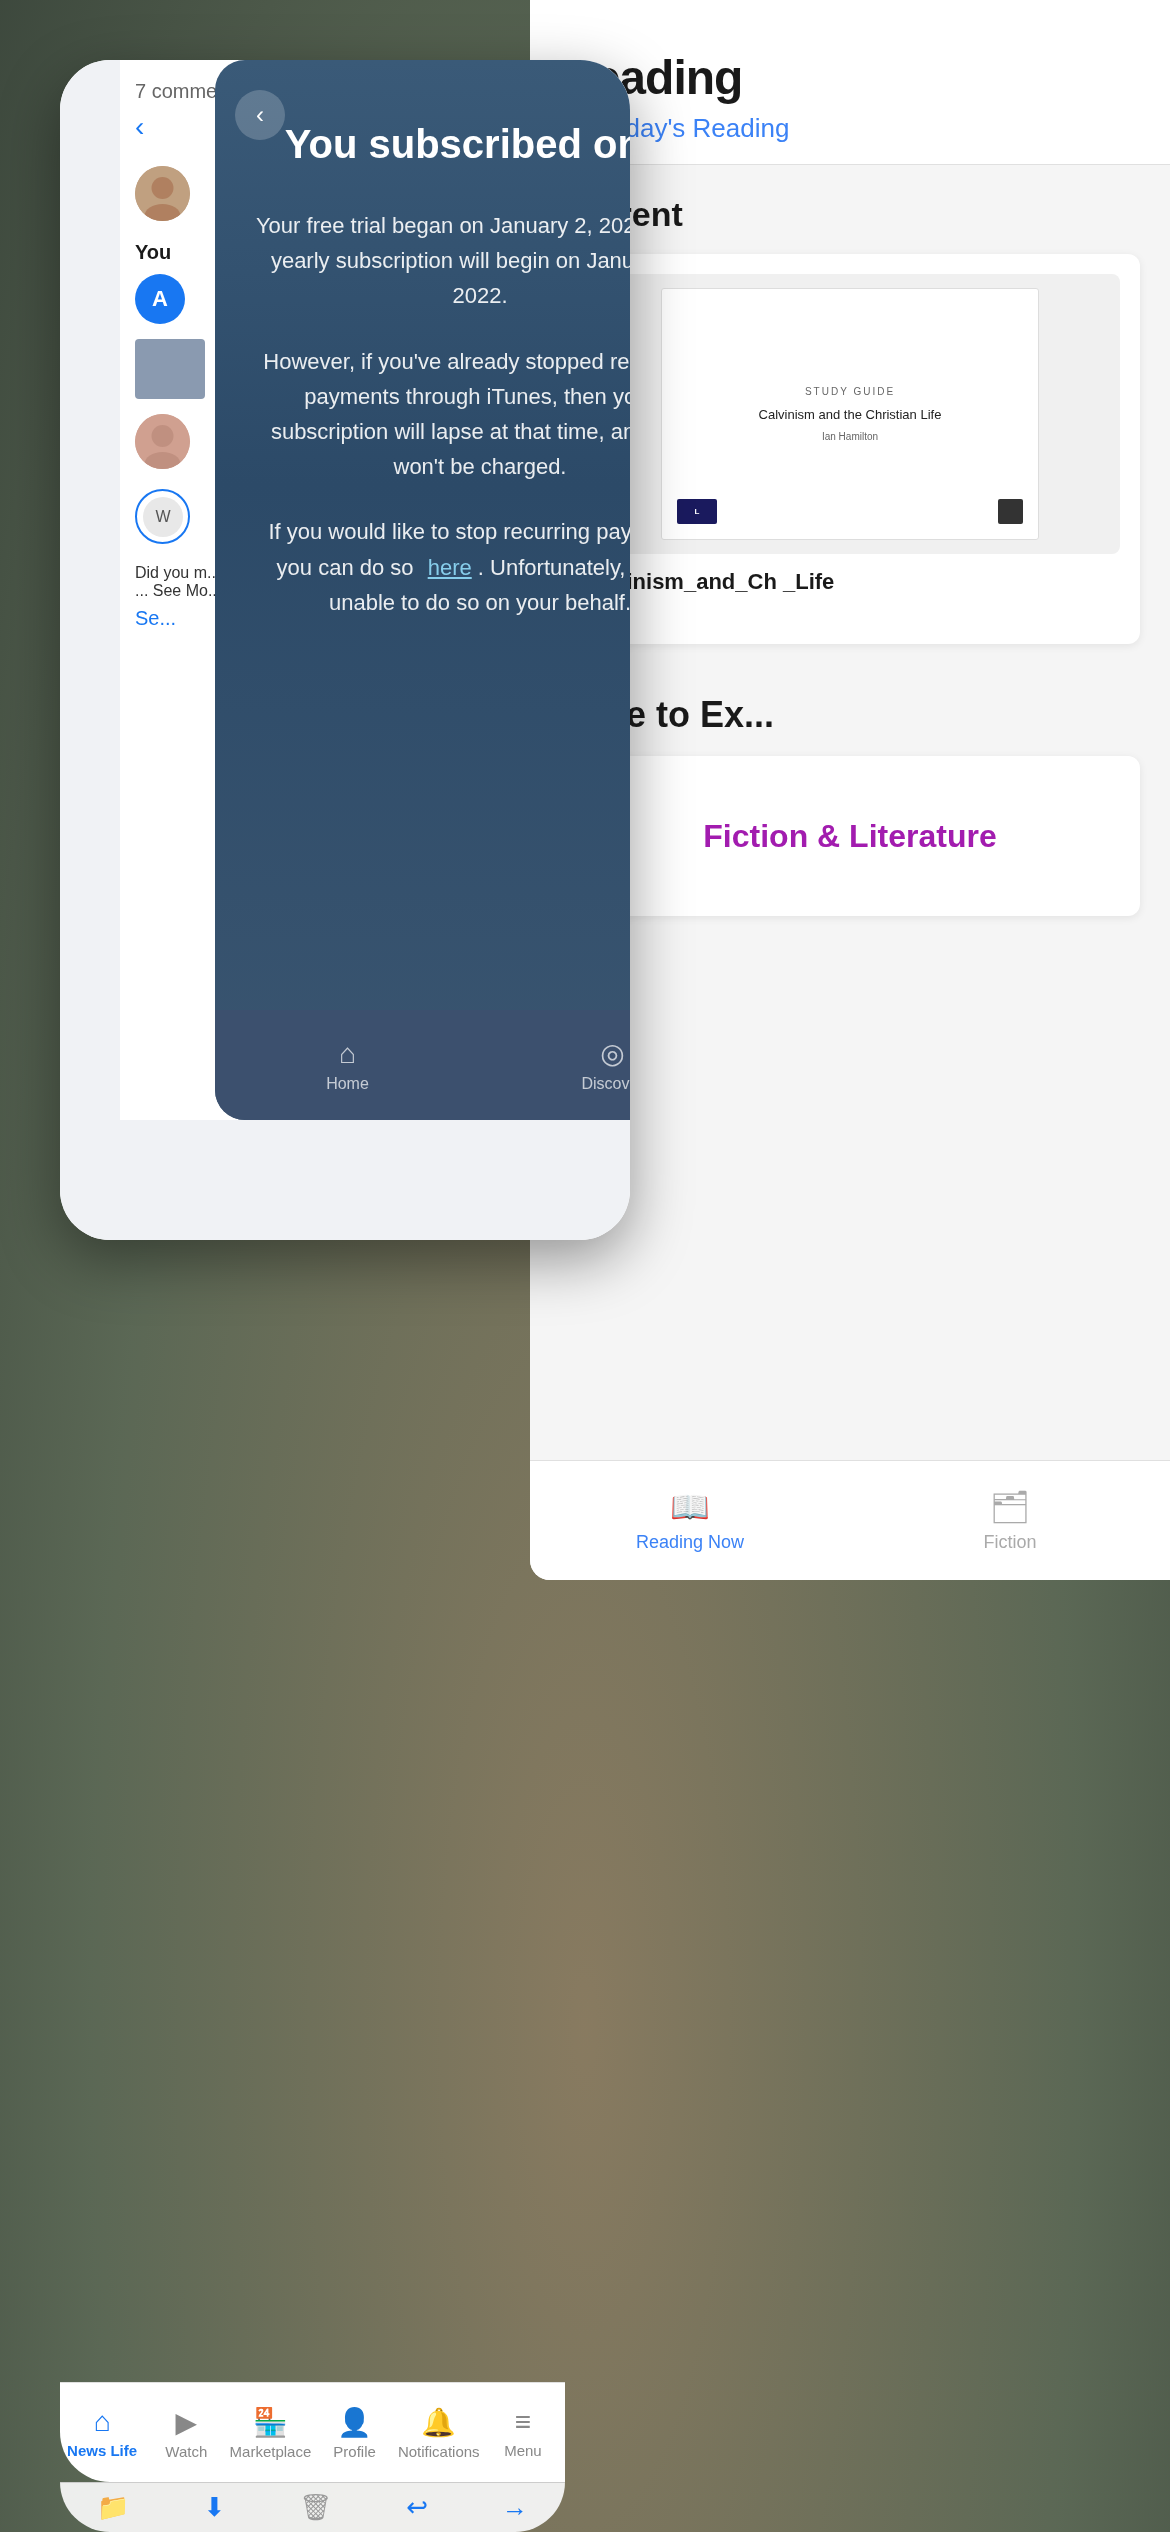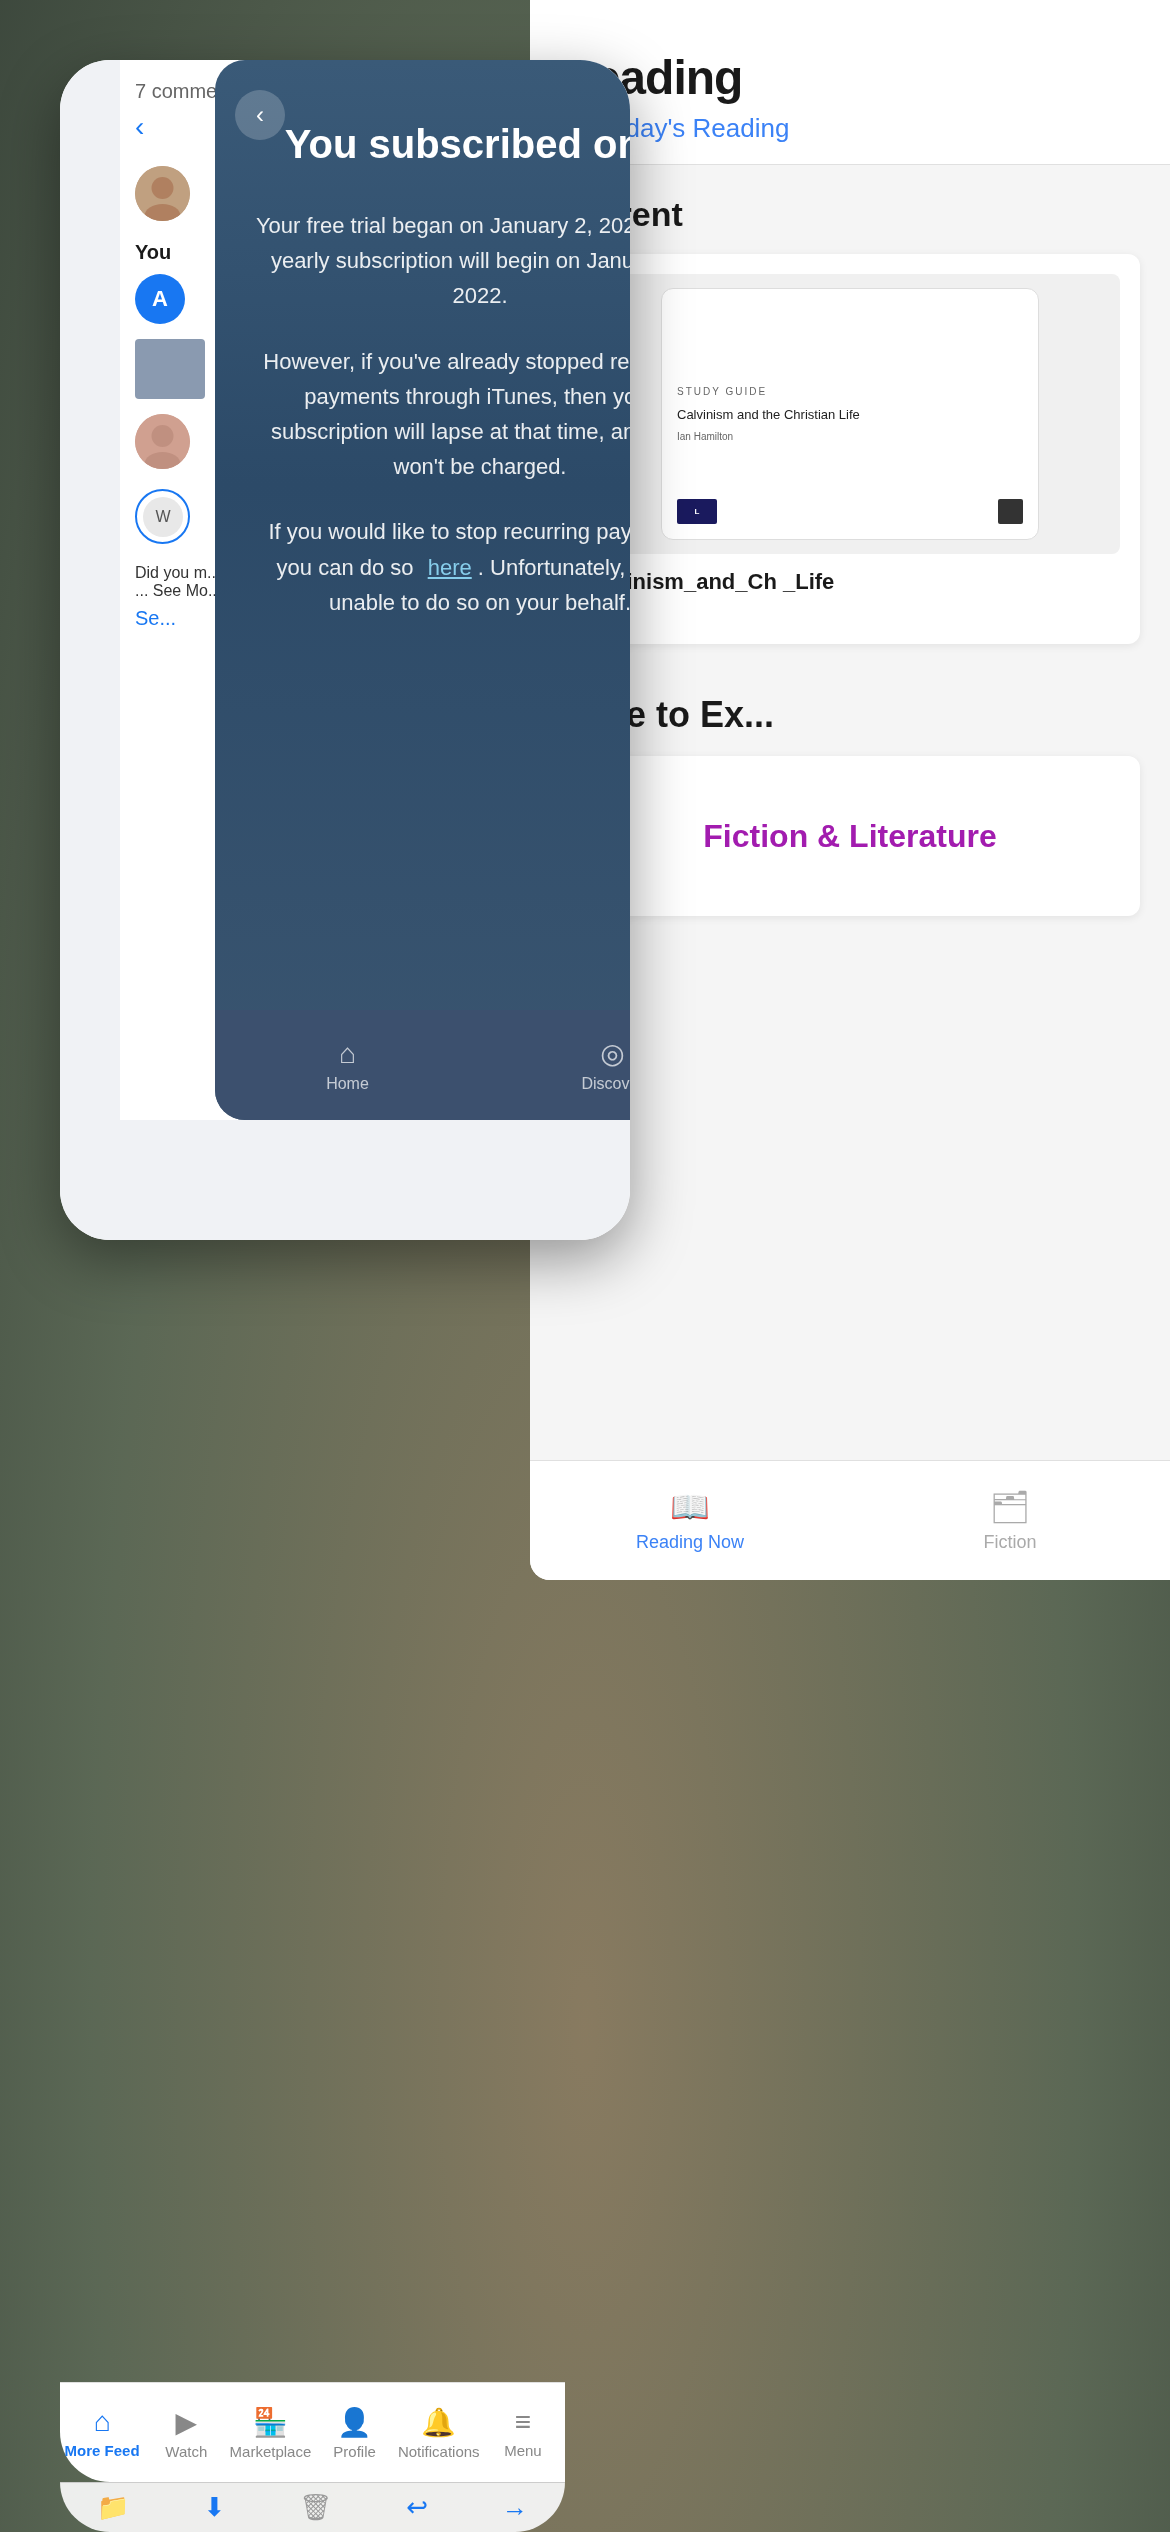--- a/index.html
+++ b/index.html
@@ -101,24 +101,24 @@
       justify-content: center;
       position: relative;
       overflow: hidden;
     }
 
     .book-cover-inner {
       width: 70%;
       height: 90%;
       background: #fff;
       border: 1px solid #ddd;
-      border-radius: 12px;
+      border-radius: 3px;
       display: flex;
       flex-direction: column;
-      align-items: flex-start;
+      align-items: center;
       justify-content: center;
       padding: 15px;
       position: relative;
     }
 
     .book-cover-study {
       font-size: 10px;
       color: #666;
       letter-spacing: 2px;
       text-transform: uppercase;
@@ -686,21 +686,21 @@
           <span class="msg-tab-label">Discover</span>
         </div>
       </div>
     </div>
   </div>
 </div>
 
 <div class="fb-bottom-nav">
   <div class="fb-nav-item">
     <span class="fb-nav-icon">⌂</span>
-    <span class="fb-nav-label">More Feed</span>
+    <span class="fb-nav-label">News Life</span>
   </div>
   <div class="fb-nav-item">
     <span class="fb-nav-icon-gray">▶</span>
     <span class="fb-nav-label-gray">Watch</span>
   </div>
   <div class="fb-nav-item">
     <span class="fb-nav-icon-gray">🏪</span>
     <span class="fb-nav-label-gray">Marketplace</span>
   </div>
   <div class="fb-nav-item">

